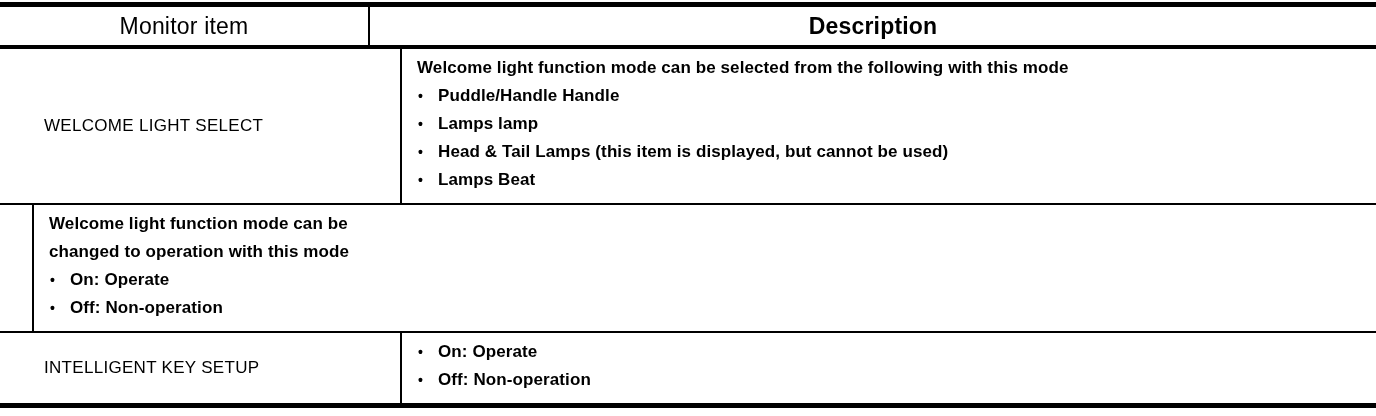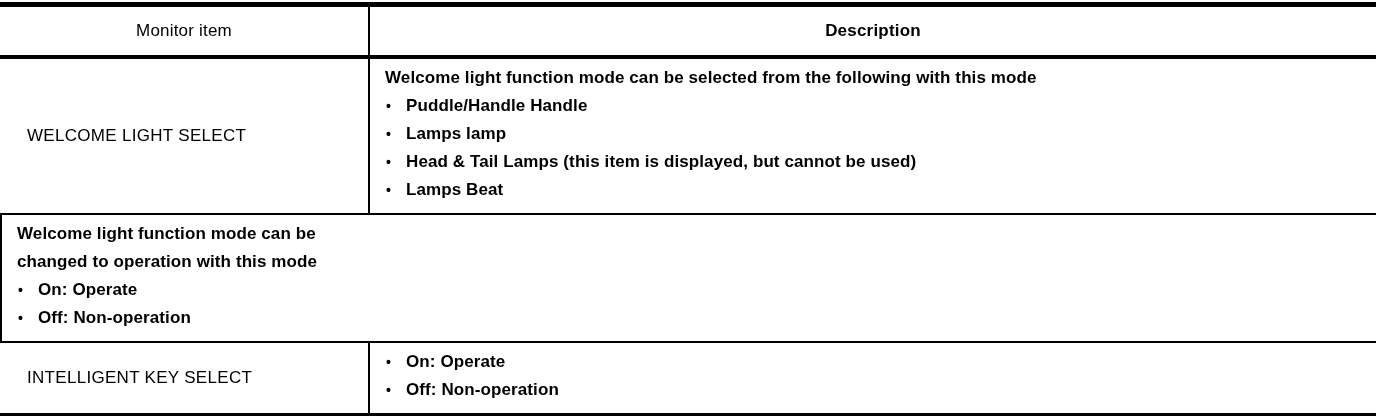--- a/index.html
+++ b/index.html
@@ -33,45 +33,46 @@
   .header-row {
     border-bottom: 4px solid #000000;
   }
   .data-row + .data-row {
     border-top: 2px solid #000000;
   }
   .header-cell {
     display: flex;
     align-items: center;
     justify-content: center;
-    height: 48px;
-    font-size: 17px;
+    height: 38px;
+    font-size: 23px;
     letter-spacing: 0.2px;
     box-sizing: border-box;
   }
   .desc-col {
     border-left: 2px solid #000000;
     box-sizing: border-box;
     font-weight: bold;
   }
   .item-cell {
     display: flex;
     align-items: center;
-    padding-left: 27px;
+    padding-left: 44px;
     padding-right: 8px;
     font-size: 17px;
     letter-spacing: 0.3px;
     box-sizing: border-box;
   }
   .desc-cell {
     padding: 5px 18px 9px 15px;
     font-size: 17px;
     line-height: 28px;
     letter-spacing: 0.1px;
     box-sizing: border-box;
+    margin-left: 32px;
   }
   .bullet-line {
     display: flex;
     align-items: baseline;
   }
   .dot {
     width: 20px;
     flex: 0 0 20px;
     font-size: 14px;
     padding-left: 1px;
@@ -127,21 +128,21 @@
               </div>
               <div class="bullet-line">
                 <span class="dot">•</span>
                 <span class="bullet-text">Off: Non-operation</span>
               </div>
             </div>
     </div>
   </div>
 
   <div class="row data-row">
-    <div class="item-cell">INTELLIGENT KEY SELECT</div>
+    <div class="item-cell">INTELLIGENT KEY SETUP</div>
     <div class="desc-cell desc-col">
       <div>
               <div class="bullet-line">
                 <span class="dot">•</span>
                 <span class="bullet-text">On: Operate</span>
               </div>
               <div class="bullet-line">
                 <span class="dot">•</span>
                 <span class="bullet-text">Off: Non-operation</span>
               </div>

